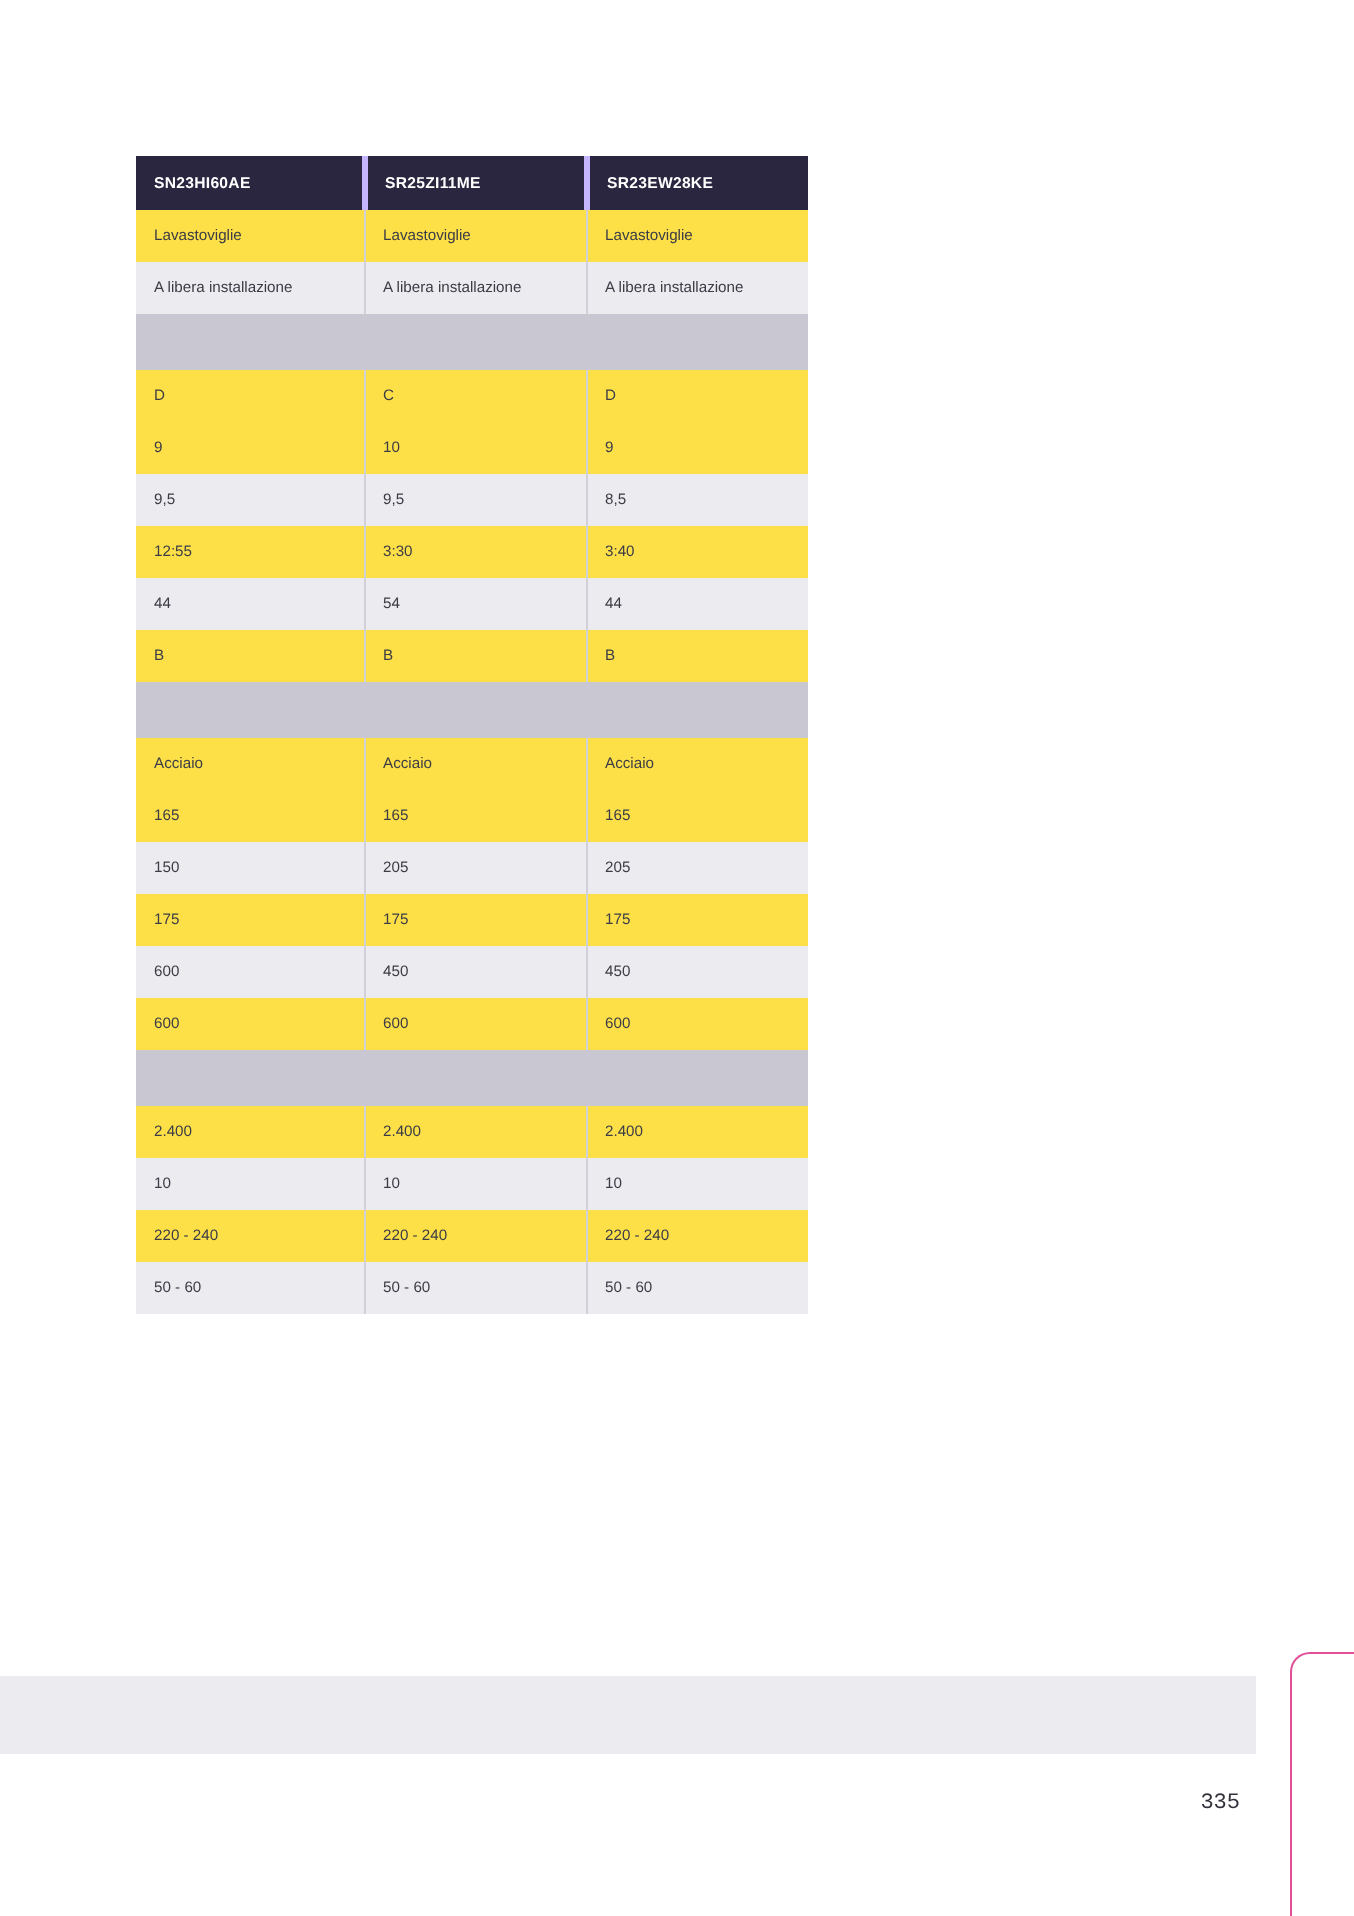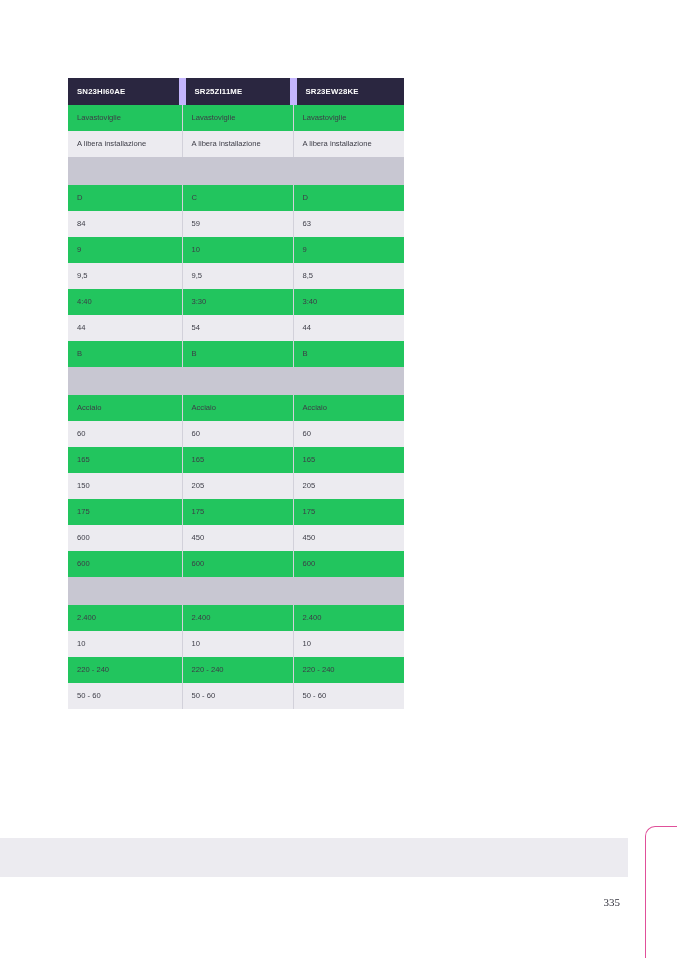--- a/index.html
+++ b/index.html
@@ -47,32 +47,32 @@
 
   
   table.spec-table thead th {
     background: #2a2640;
     color: #ffffff;
     font-weight: bold;
     font-size: 7.8px;
     letter-spacing: 0.15px;
     height: 27px;
     line-height: 27px;
-    border-right: 7px solid #c4b5fd;
+    border-right: 3px solid #c4b5fd;
   }
   table.spec-table thead th:last-child { border-right: none; }
 
   
   table.spec-table tbody td {
     border-right: 1px solid #d2d1da;
   }
   table.spec-table tbody td:last-child { border-right: none; }
 
   
-  tr.row-light td { background: #22c55e; }
+  tr.row-light td { background: #fde047; }
   tr.row-shade td { background: #ecebf0; }
 
   
   tr.row-sep td {
     background: #c8c7d2;
     border-right: none;
     height: 28px;
     line-height: 28px;
   }
 
@@ -88,21 +88,21 @@
 
   
   #page-number {
     position: absolute;
     left: 560px;
     top: 896px;
     width: 60px;
     text-align: right;
     font-size: 11px;
     color: #32323c;
-    font-family: Liberation Serif, serif;
+    font-family: Liberation Mono, monospace;
   }
 
   
   #pink-marker {
     position: absolute;
     left: 645px;
     top: 826px;
     width: 60px;
     height: 140px;
     border: 1.4px solid #e0509a;
@@ -142,37 +142,32 @@
           <td>A libera installazione</td>
         </tr>
         <tr class="row-sep">
           <td colspan="3"></td>
         </tr>
         <tr class="row-light">
           <td>D</td>
           <td>C</td>
           <td>D</td>
         </tr>
-        <tr class="row-shade">
-          <td>84</td>
-          <td>59</td>
-          <td>63</td>
-        </tr>
         <tr class="row-light">
           <td>9</td>
           <td>10</td>
           <td>9</td>
         </tr>
         <tr class="row-shade">
           <td>9,5</td>
           <td>9,5</td>
           <td>8,5</td>
         </tr>
         <tr class="row-light">
-          <td>4:40</td>
+          <td>12:55</td>
           <td>3:30</td>
           <td>3:40</td>
         </tr>
         <tr class="row-shade">
           <td>44</td>
           <td>54</td>
           <td>44</td>
         </tr>
         <tr class="row-light">
           <td>B</td>
@@ -180,25 +175,20 @@
           <td>B</td>
         </tr>
         <tr class="row-sep">
           <td colspan="3"></td>
         </tr>
         <tr class="row-light">
           <td>Acciaio</td>
           <td>Acciaio</td>
           <td>Acciaio</td>
         </tr>
-        <tr class="row-shade">
-          <td>60</td>
-          <td>60</td>
-          <td>60</td>
-        </tr>
         <tr class="row-light">
           <td>165</td>
           <td>165</td>
           <td>165</td>
         </tr>
         <tr class="row-shade">
           <td>150</td>
           <td>205</td>
           <td>205</td>
         </tr>

